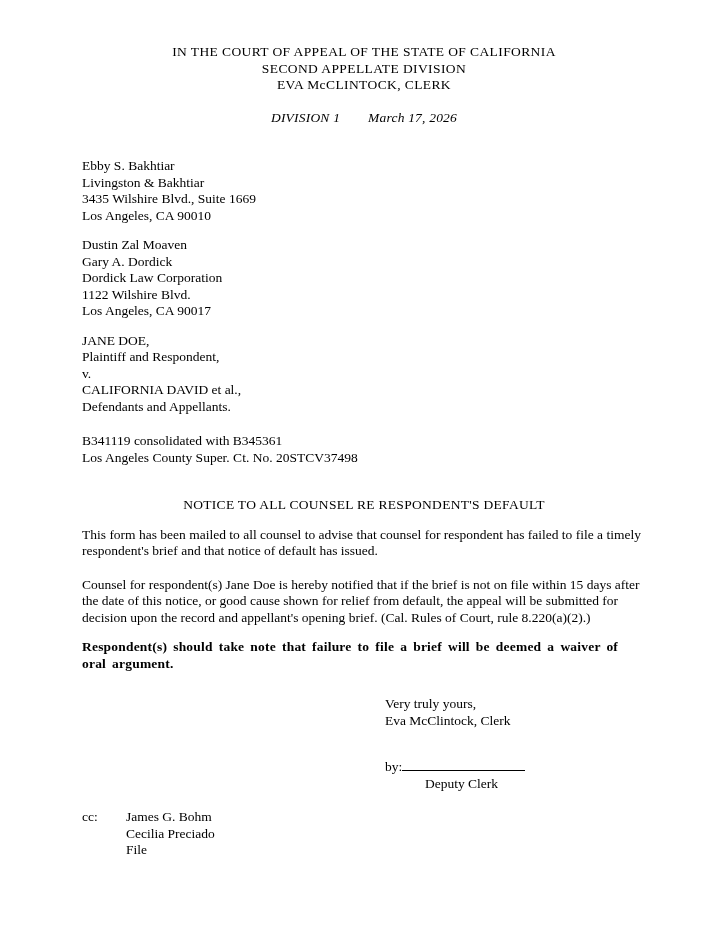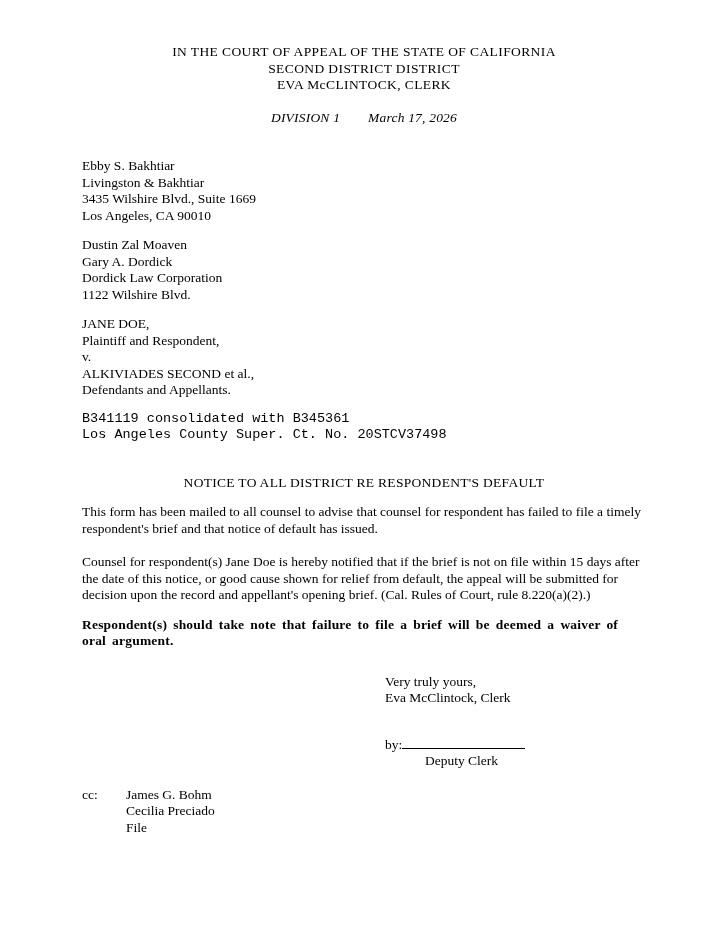--- a/index.html
+++ b/index.html
@@ -29,21 +29,21 @@
     margin-top: 16px;
     letter-spacing: 0.2px;
     font-style: italic;
   }
   .division-line .division {
     margin-right: 28px;
   }
   .addr1 { margin-top: 32px; }
   .addr2 { margin-top: 13px; }
   .caption { margin-top: 13px; }
-  .casenums { margin-top: 12px; font-family: Liberation Mono, monospace; }
+  .casenums { margin-top: 18px; }
   .notice-title {
     margin-top: 31px;
     text-align: center;
     letter-spacing: 0.3px;
   }
   .para {
     margin: 13px 0 0 0;
     width: 566px;
   }
   .para-2 { margin-top: 17px; }
@@ -79,56 +79,57 @@
     flex: 0 0 44px;
   }
 </style>
 </head>
 <body>
 
 <div class="page">
 
   <div class="court-header">
     <div>IN THE COURT OF APPEAL OF THE STATE OF CALIFORNIA</div>
-    <div>SECOND DISTRICT DISTRICT</div>
+    <div>SECOND APPELLATE DIVISION</div>
     <div>EVA McCLINTOCK, CLERK</div>
   </div>
 
   <div class="division-line">
     <span class="division">DIVISION 1</span><span>March 17, 2026</span>
   </div>
 
   <div class="addr1">
     <div>Ebby S. Bakhtiar</div>
     <div>Livingston &amp; Bakhtiar</div>
     <div>3435 Wilshire Blvd., Suite 1669</div>
     <div>Los Angeles, CA 90010</div>
   </div>
 
   <div class="addr2">
     <div>Dustin Zal Moaven</div>
     <div>Gary A. Dordick</div>
     <div>Dordick Law Corporation</div>
     <div>1122 Wilshire Blvd.</div>
+    <div>Los Angeles, CA 90017</div>
   </div>
 
   <div class="caption">
     <div>JANE DOE,</div>
     <div>Plaintiff and Respondent,</div>
     <div>v.</div>
-    <div>ALKIVIADES SECOND et al.,</div>
+    <div>CALIFORNIA DAVID et al.,</div>
     <div>Defendants and Appellants.</div>
   </div>
 
   <div class="casenums">
     <div>B341119 consolidated with B345361</div>
     <div>Los Angeles County Super. Ct. No. 20STCV37498</div>
   </div>
 
-  <div class="notice-title">NOTICE TO ALL DISTRICT RE RESPONDENT'S DEFAULT</div>
+  <div class="notice-title">NOTICE TO ALL COUNSEL RE RESPONDENT'S DEFAULT</div>
 
   <p class="para para-1">This form has been mailed to all counsel to advise that counsel for respondent has failed to file a timely respondent's brief and that notice of default has issued.</p>
 
   <p class="para para-2">Counsel for respondent(s) Jane Doe is hereby notified that if the brief is not on file within 15 days after the date of this notice, or good cause shown for relief from default, the appeal will be submitted for decision upon the record and appellant's opening brief.  (Cal. Rules of Court, rule 8.220(a)(2).)</p>
 
   <p class="emphasis">Respondent(s) should take note that failure to file a brief will be deemed a waiver of oral argument.</p>
 
   <div class="signature">
     <div>Very truly yours,</div>
     <div>Eva McClintock, Clerk</div>

